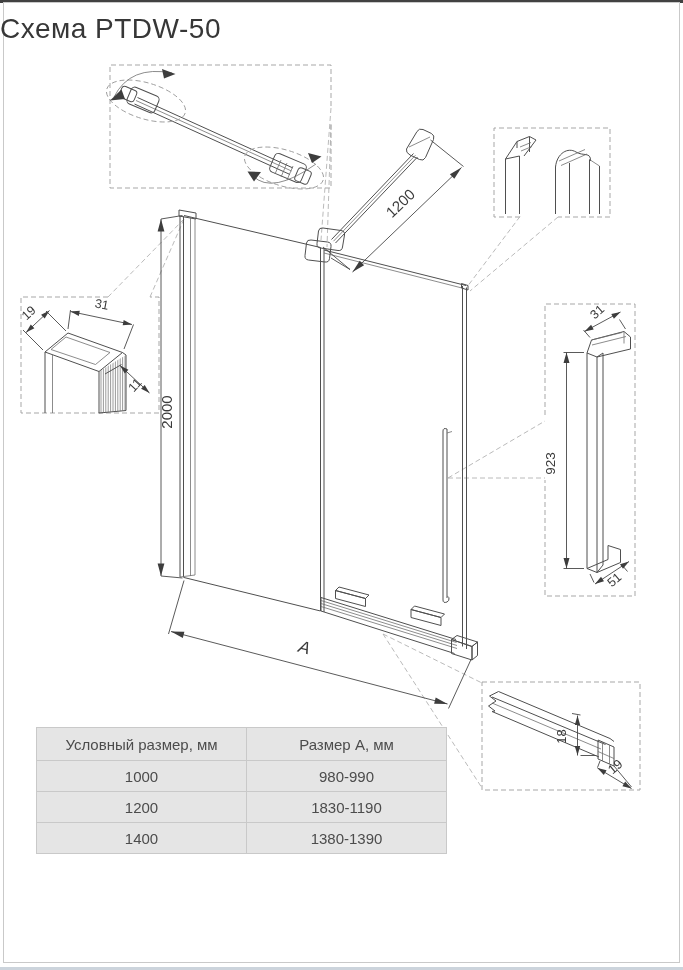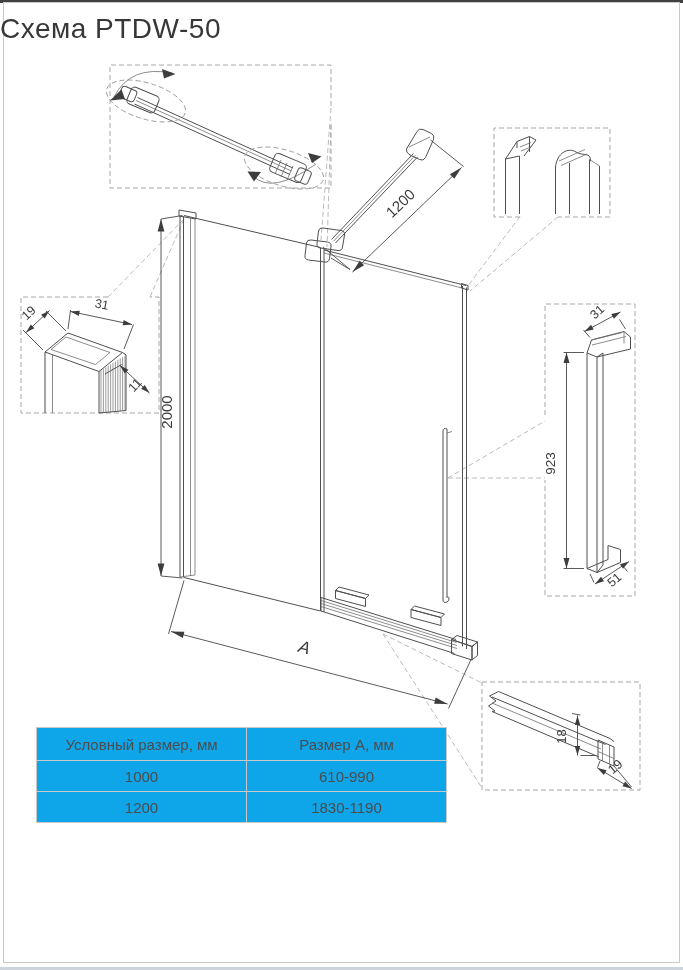--- a/index.html
+++ b/index.html
@@ -20,21 +20,21 @@
   .thin{fill:none;stroke:#6f6f6f;stroke-width:.8;}
   .dash{fill:none;stroke:#9d9d9d;stroke-width:.9;stroke-dasharray:5 3;}
   .ldr{fill:none;stroke:#a8a8a8;stroke-width:.8;stroke-dasharray:5 3;}
   .dim{fill:none;stroke:#474747;stroke-width:.9;}
   .arr{fill:#3d3d3d;stroke:none;}
   .hatch{stroke:#6f6f6f;stroke-width:.7;}
   text.t{fill:#3a3a3a;font-family:"Liberation Sans",sans-serif;text-anchor:middle;}
   
   .size-table{
     position:absolute;left:36px;top:727px;width:410px;z-index:2;
-    border-collapse:collapse;font-size:15px;color:#4c4c4c;background:#0ea5e9;
+    border-collapse:collapse;font-size:15px;color:#4c4c4c;background:#e5e5e5;
     table-layout:fixed;
   }
   .size-table th,.size-table td{
     border:1px solid #c9c9c9;text-align:center;font-weight:normal;
     height:30px;padding:0;
   }
   .size-table th{height:32px;}
 </style>
 </head>
 <body>
@@ -253,20 +253,24 @@
     </colgroup>
   <thead>
     <tr>
       <th>Условный размер, мм</th>
       <th>Размер А, мм</th>
     </tr>
   </thead>
   <tbody>
     <tr>
       <td>1000</td>
-      <td>610-990</td>
+      <td>980-990</td>
     </tr>
     <tr>
       <td>1200</td>
       <td>1830-1190</td>
     </tr>
+    <tr>
+      <td>1400</td>
+      <td>1380-1390</td>
+    </tr>
   </tbody>
 </table>
 
 </body></html>

